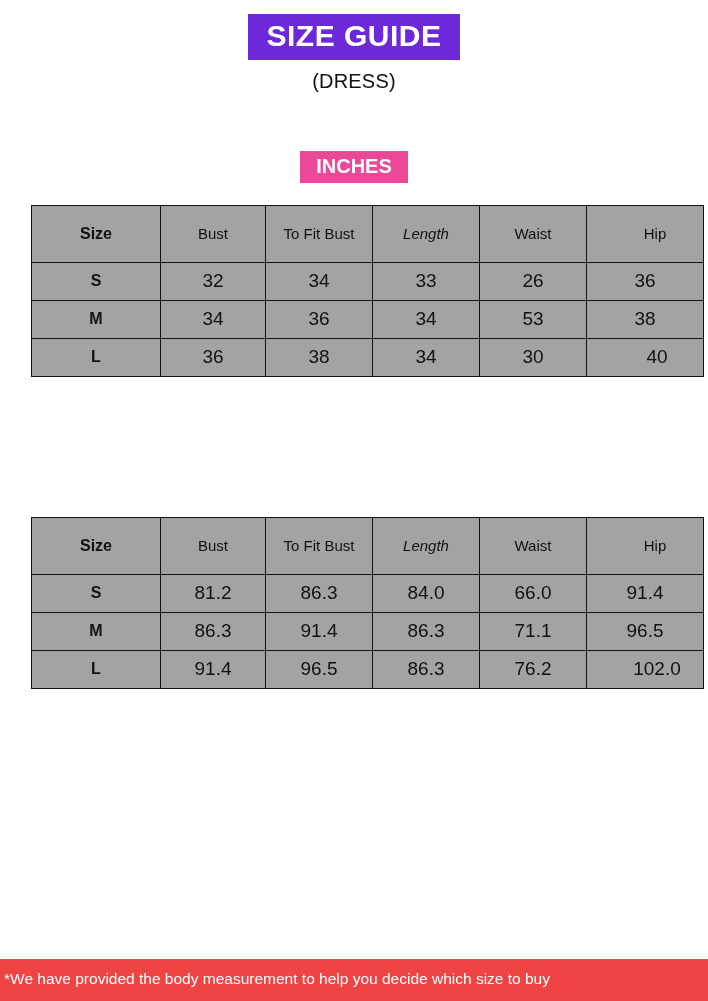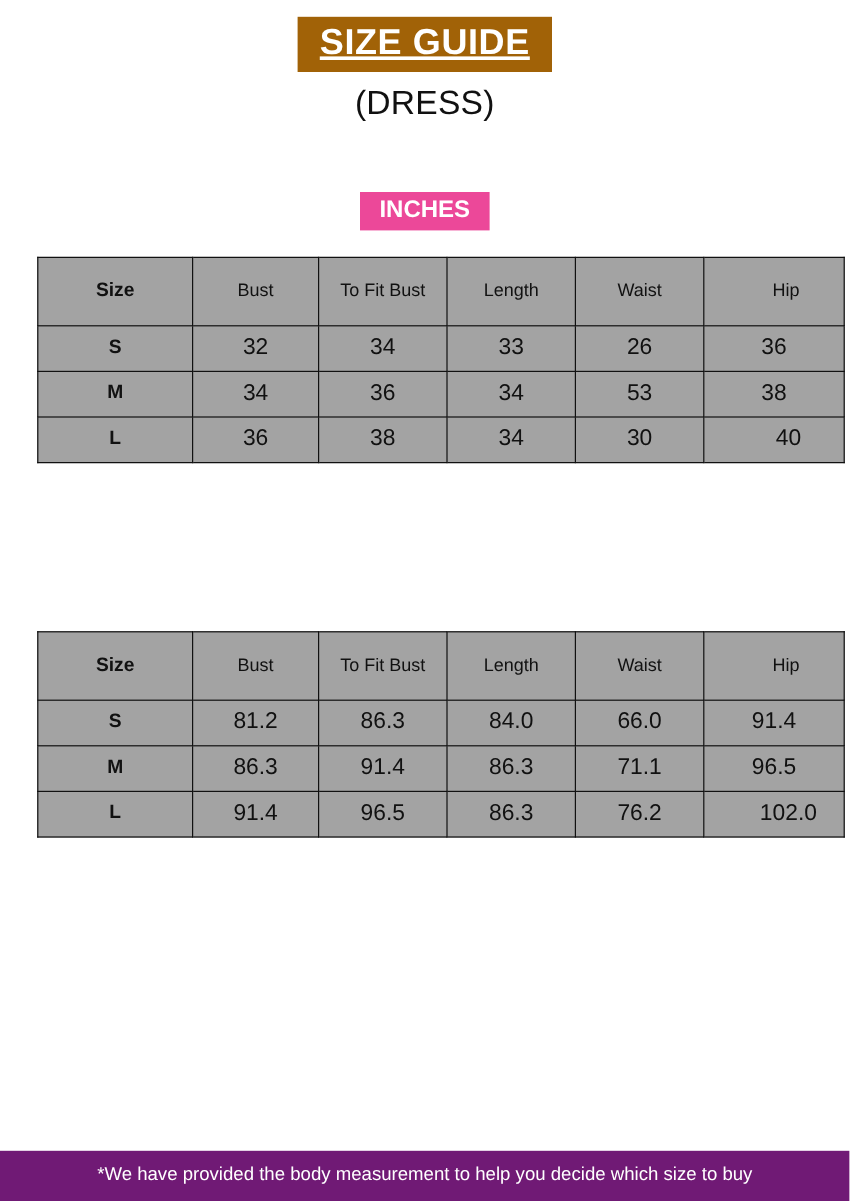--- a/index.html
+++ b/index.html
@@ -23,32 +23,31 @@
     box-sizing: border-box;
   }
 
   
   .header {
     text-align: center;
     padding-top: 14px;
   }
   .title-badge {
     display: inline-block;
-    background: #a16207;
+    background: #6d28d9;
     color: #ffffff;
     font-size: 30px;
     font-weight: bold;
     letter-spacing: 0.5px;
     padding: 6px 18px 8px 18px;
     line-height: 1.05;
-    text-decoration: underline;
   }
   .subtitle {
     margin-top: 10px;
-    font-size: 28px;
+    font-size: 20px;
     color: #111111;
     letter-spacing: 0.2px;
   }
 
   
   .section-label-wrap {
     text-align: center;
   }
   .section-badge {
     display: inline-block;
@@ -96,39 +95,39 @@
   }
   
   table.size-table thead td:first-child { border-top-left-radius: 10px; }
   table.size-table thead td:last-child  { border-top-right-radius: 10px; padding-left: 20px; }
   table.size-table tbody tr:last-child td:first-child { border-bottom-left-radius: 10px; }
   table.size-table tbody tr:last-child td:last-child  { border-bottom-right-radius: 10px; padding-left: 24px; }
 
   .col-size  { width: 128px; }
   .col-bust  { width: 104px; }
   .col-tofit { width: 106px; }
-  .col-len   { width: 106px; }
+  .col-len   { width: 106px; font-style: italic; }
   .col-waist { width: 106px; }
   .col-hip   { width: 96px; }
 
   
   .spacer-1 { height: 58px; }
   .spacer-2 { height: 22px; }
   .spacer-3 { height: 118px; }
   .spacer-4 { height: 22px; }
 
   
   .footer {
     position: absolute;
     left: 0;
     bottom: 0;
     width: 708px;
-    background: #701a75;
+    background: #ef4444;
     color: #ffffff;
-    text-align: center;
+    text-align: left;
     font-size: 15.5px;
     padding: 11px 4px 12px 4px;
     box-sizing: border-box;
     line-height: 1.2;
   }
 </style>
 </head>
 <body>
 
 <div class="page">

